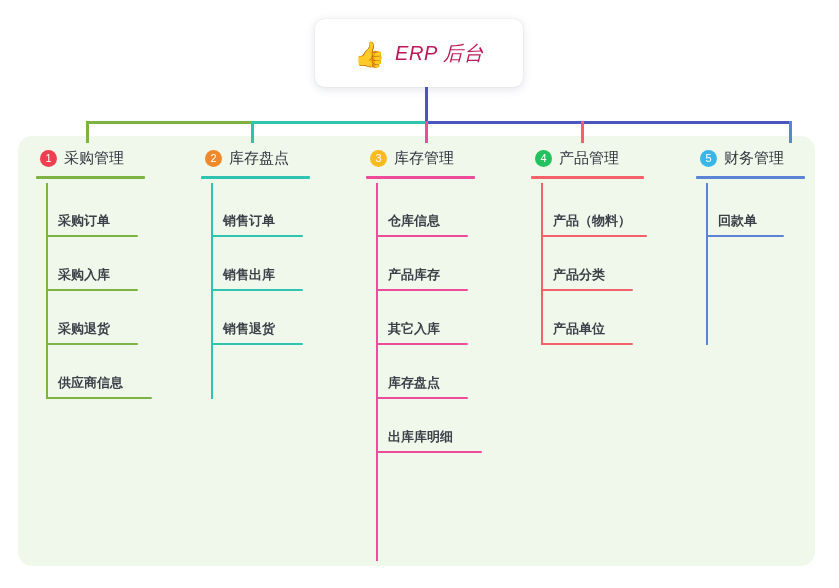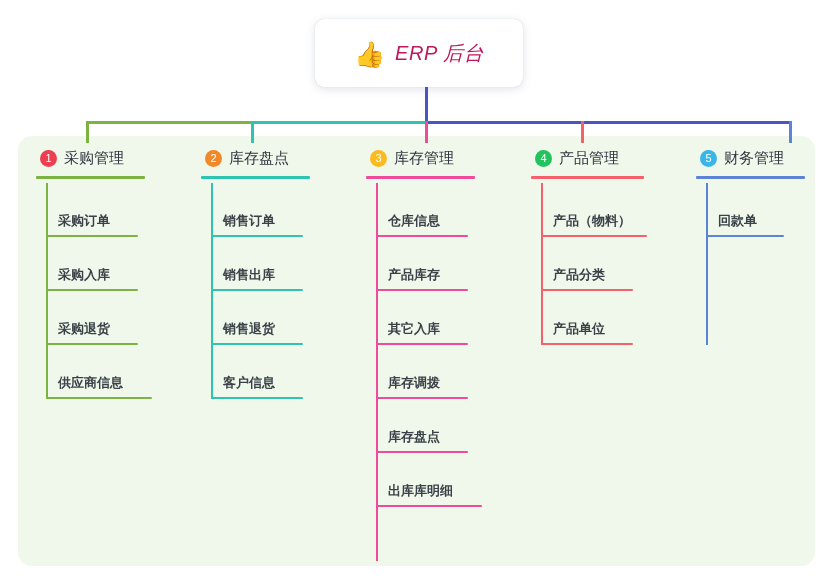--- a/index.html
+++ b/index.html
@@ -194,24 +194,20 @@
             <div class="item-rule" style="background: rgb(46, 196, 176); width: 92px;"></div>
           </div>
           <div class="item">
             <span class="item-label">销售出库</span>
             <div class="item-rule" style="background: rgb(46, 196, 176); width: 92px;"></div>
           </div>
           <div class="item">
             <span class="item-label">销售退货</span>
             <div class="item-rule" style="background: rgb(46, 196, 176); width: 92px;"></div>
           </div>
-          <div class="item">
-            <span class="item-label">客户信息</span>
-            <div class="item-rule" style="background: rgb(46, 196, 176); width: 92px;"></div>
-          </div>
         </div>
       </div>
       <div class="col" style="left: 366px; width: 150px;">
         <div class="col-head">
           <span class="badge" style="background: rgb(251, 187, 31);">3</span>
           <span class="col-title">库存管理</span>
         </div>
         <div class="head-rule" style="background: rgb(238, 75, 155); width: 109px;"></div>
         <div class="items">
           <div class="spine" style="background: rgb(238, 75, 155); height: 378px;"></div>
@@ -221,24 +217,20 @@
           </div>
           <div class="item">
             <span class="item-label">产品库存</span>
             <div class="item-rule" style="background: rgb(238, 75, 155); width: 92px;"></div>
           </div>
           <div class="item">
             <span class="item-label">其它入库</span>
             <div class="item-rule" style="background: rgb(238, 75, 155); width: 92px;"></div>
           </div>
           <div class="item">
-            <span class="item-label">库存调拨</span>
-            <div class="item-rule" style="background: rgb(238, 75, 155); width: 92px;"></div>
-          </div>
-          <div class="item">
             <span class="item-label">库存盘点</span>
             <div class="item-rule" style="background: rgb(238, 75, 155); width: 92px;"></div>
           </div>
           <div class="item">
             <span class="item-label">出库库明细</span>
             <div class="item-rule" style="background: rgb(238, 75, 155); width: 106px;"></div>
           </div>
         </div>
       </div>
       <div class="col" style="left: 531px; width: 150px;">

